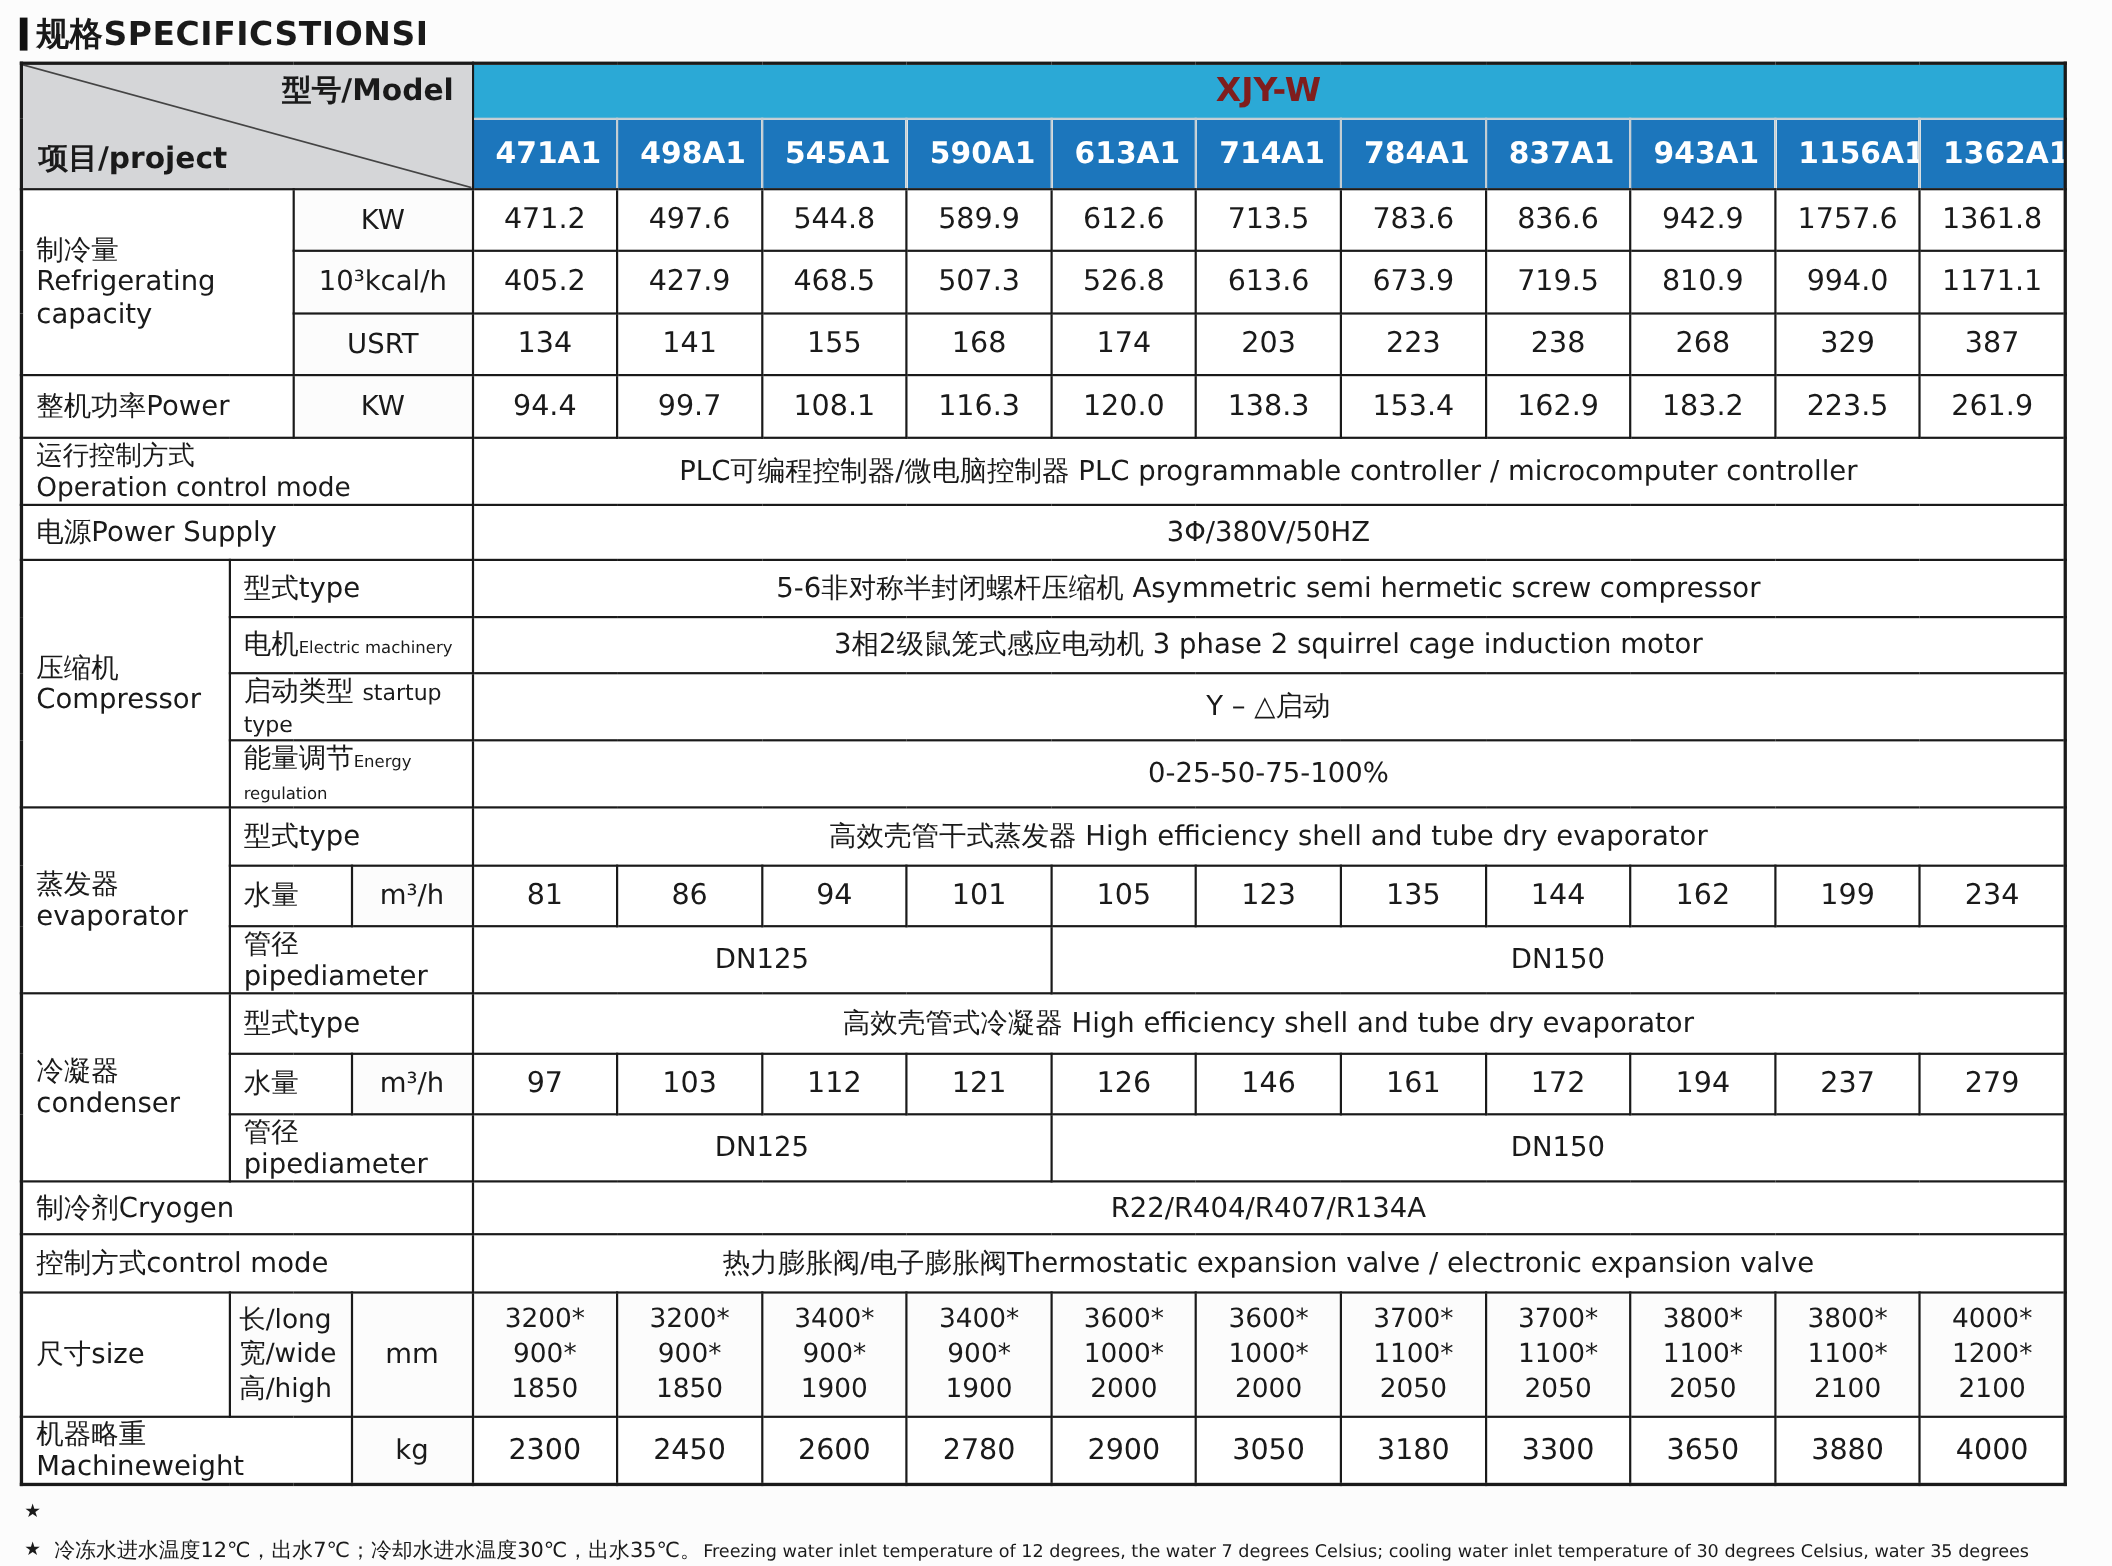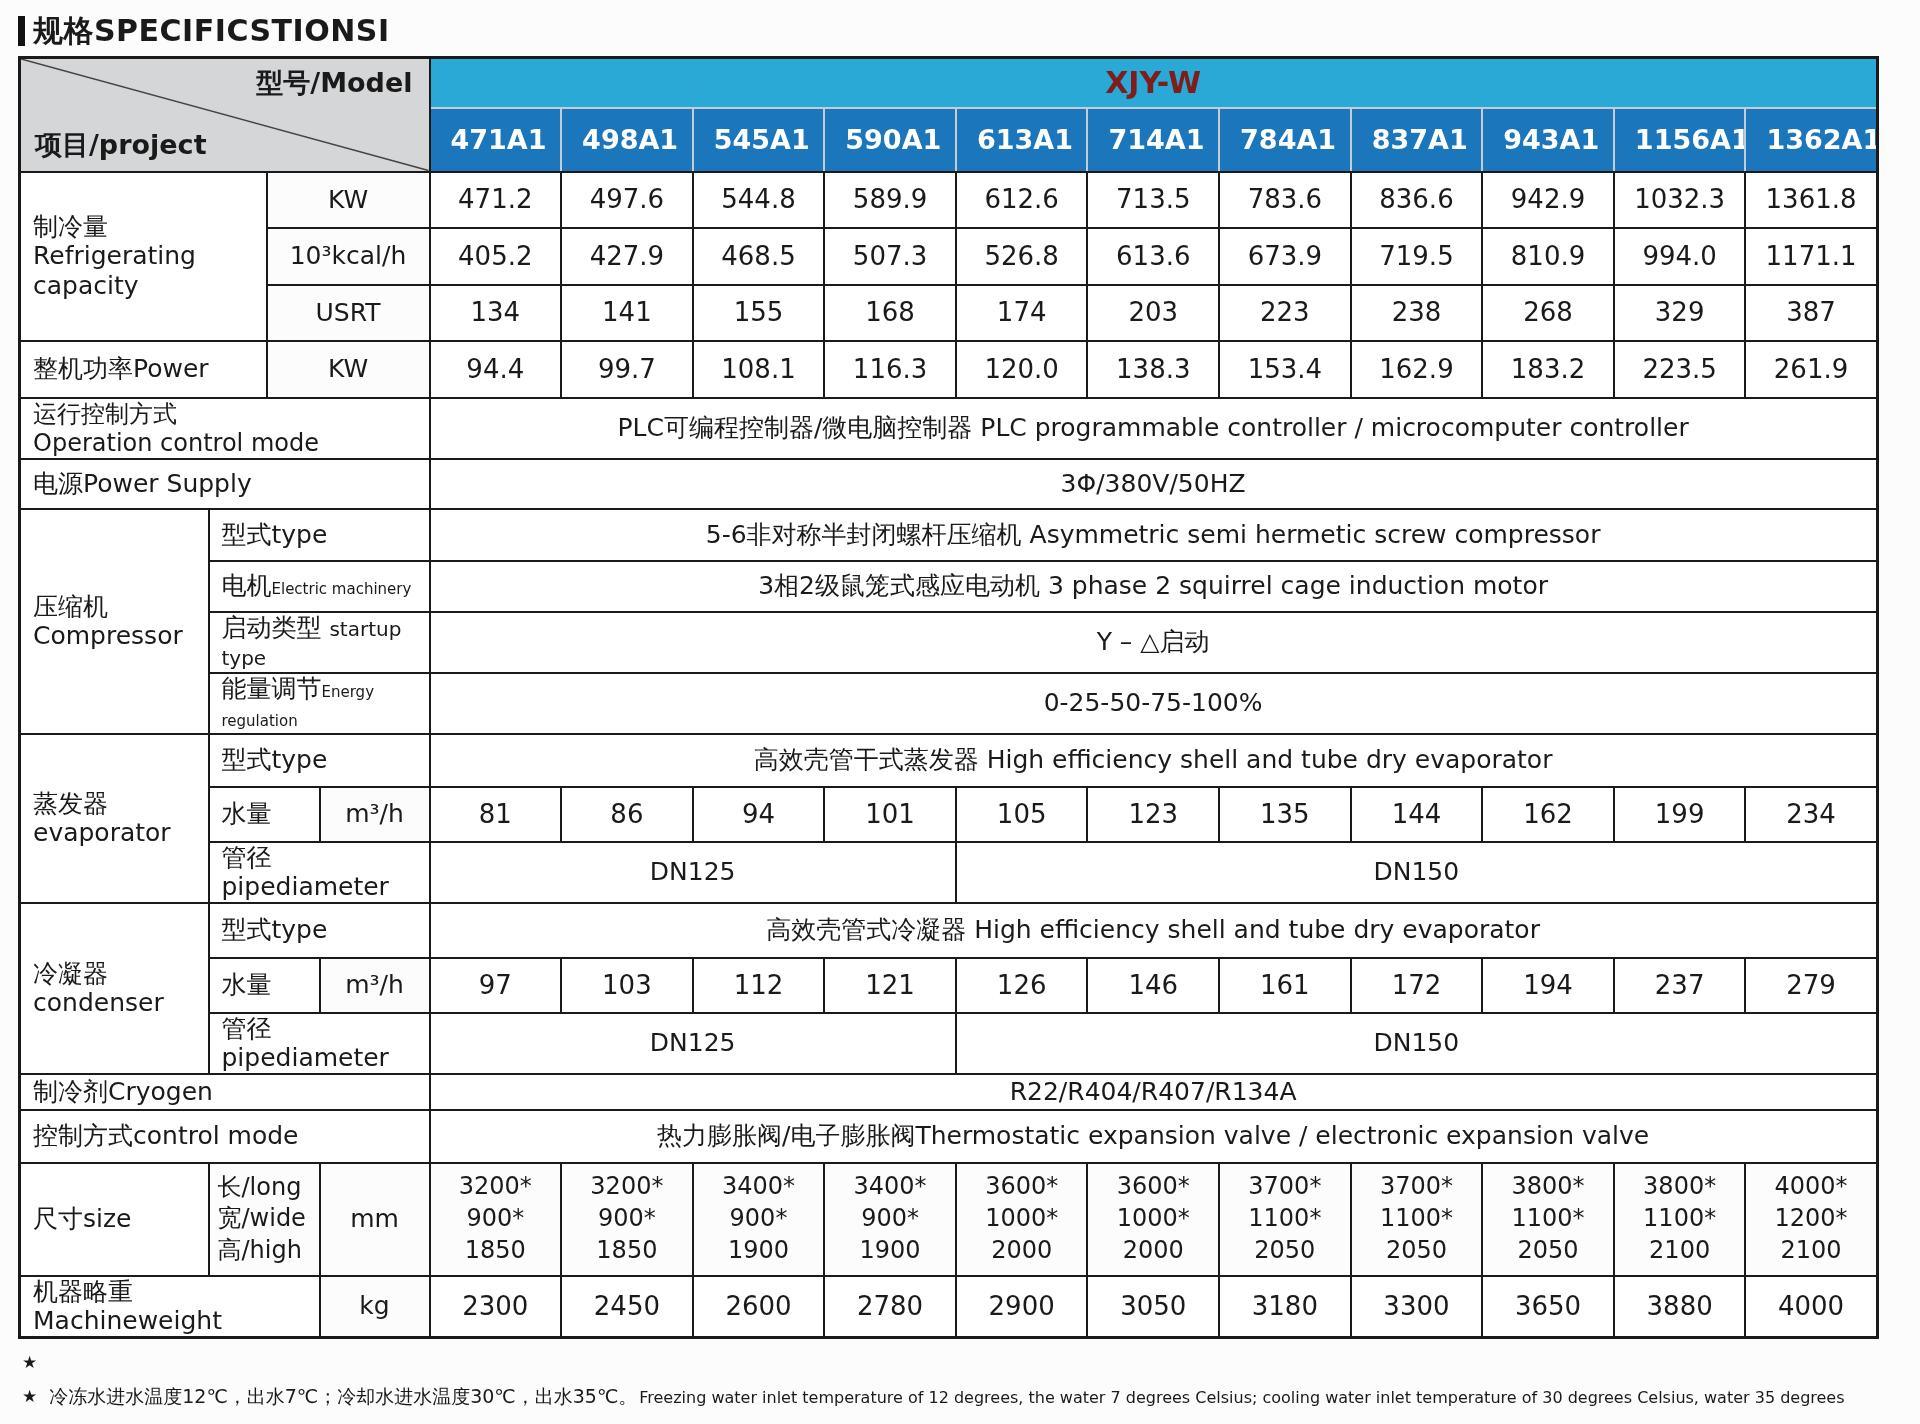--- a/index.html
+++ b/index.html
@@ -119,21 +119,21 @@
       <td class="sub" colspan="2">KW</td>
       <td class="v">471.2</td>
       <td class="v">497.6</td>
       <td class="v">544.8</td>
       <td class="v">589.9</td>
       <td class="v">612.6</td>
       <td class="v">713.5</td>
       <td class="v">783.6</td>
       <td class="v">836.6</td>
       <td class="v">942.9</td>
-      <td class="v">1032.3</td>
+      <td class="v">1757.6</td>
       <td class="v">1361.8</td>
     </tr>
     <tr style="height:57px">
       <td class="sub" colspan="2">10³kcal/h</td>
       <td class="v">405.2</td>
       <td class="v">427.9</td>
       <td class="v">468.5</td>
       <td class="v">507.3</td>
       <td class="v">526.8</td>
       <td class="v">613.6</td>
@@ -251,21 +251,21 @@
       <td class="v">194</td>
       <td class="v">237</td>
       <td class="v">279</td>
     </tr>
     <tr style="height:52px">
       <td class="lab" colspan="3">管径pipediameter</td>
       <td class="wide" colspan="4">DN125</td>
       <td class="wide" colspan="7">DN150</td>
     </tr>
 
-    <tr style="height:36px">
+    <tr style="height:48px">
       <td class="lab" colspan="4">制冷剂Cryogen</td>
       <td class="wide" colspan="11">R22/R404/R407/R134A</td>
     </tr>
 
     <tr style="height:53px">
       <td class="lab" colspan="4">控制方式control mode</td>
       <td class="wide" colspan="11">热力膨胀阀/电子膨胀阀Thermostatic expansion valve / electronic expansion valve</td>
     </tr>
 
     <tr style="height:113px">

